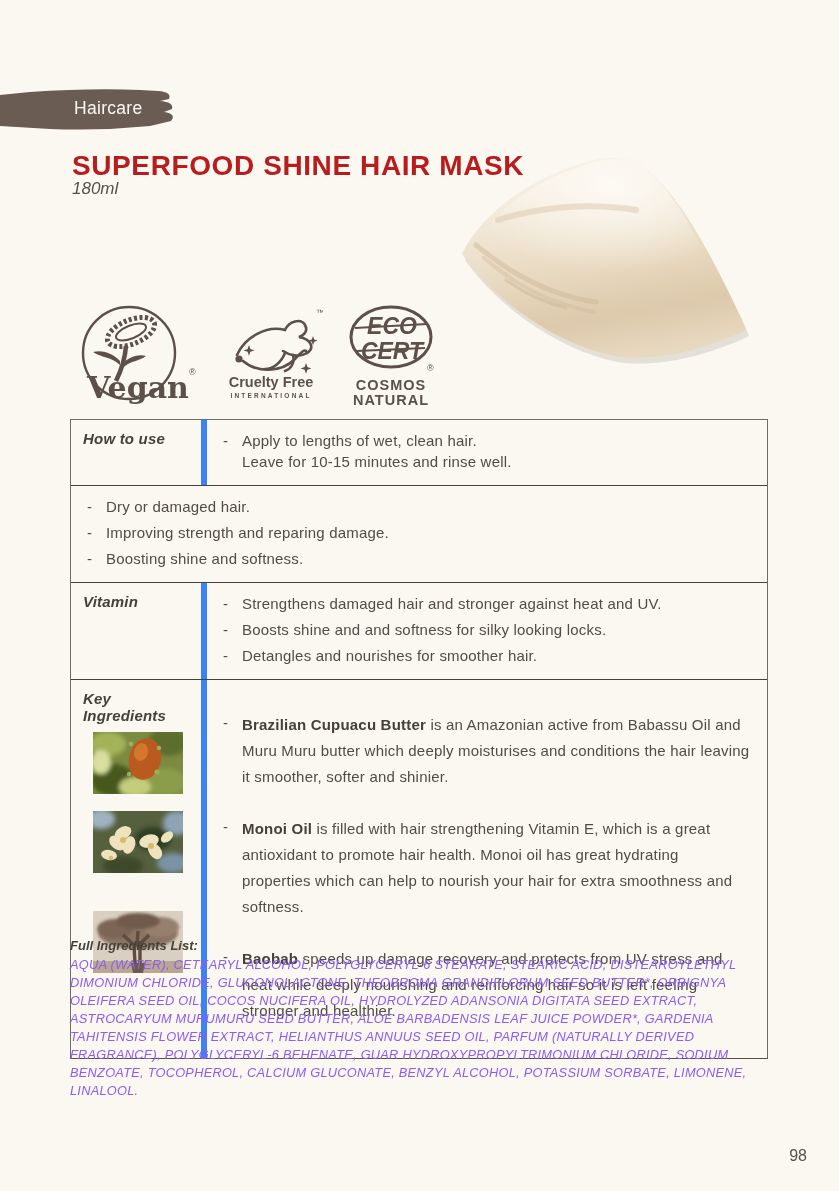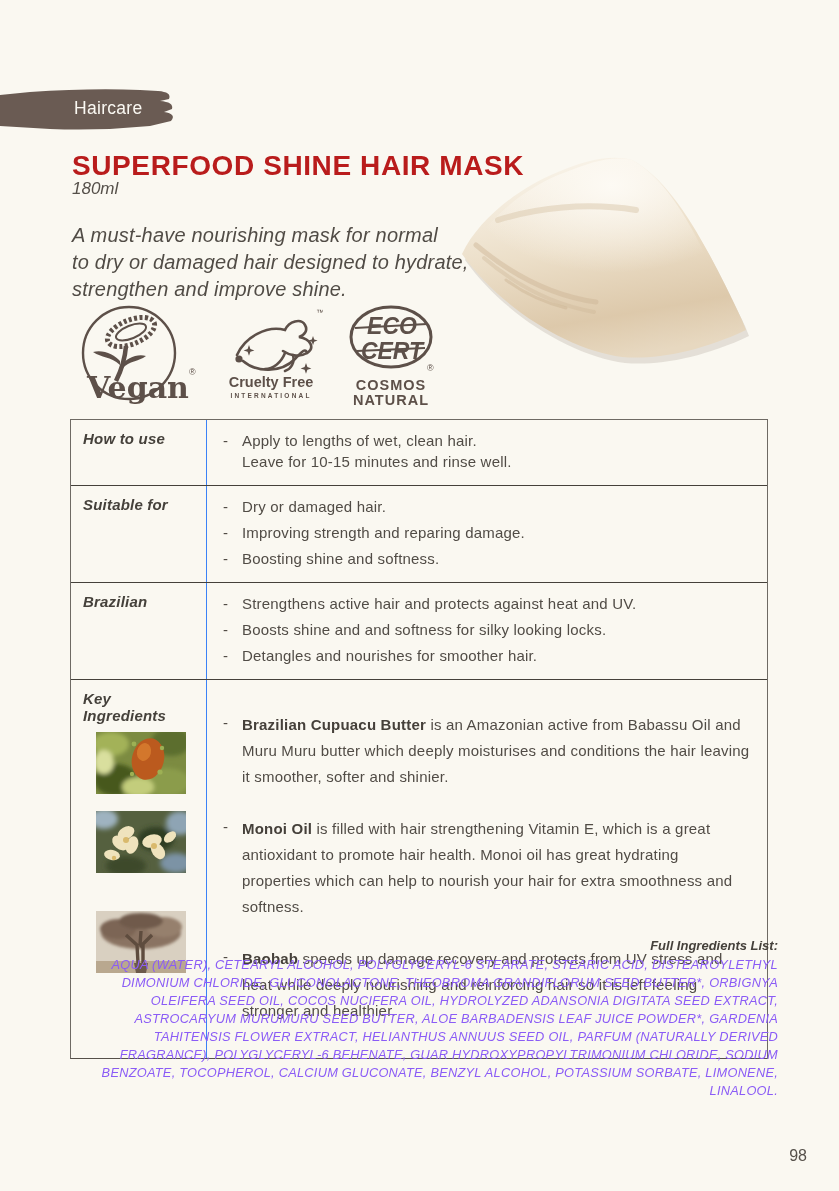--- a/index.html
+++ b/index.html
@@ -47,21 +47,21 @@
   
   .info-table {
     position:absolute; left:70px; top:419px; width:698px;
     border:1px solid #6e6a64; border-bottom:1px solid #55504a;
     font-size:15px;
   }
   .t-row { display:flex; border-bottom:1px solid #45413b; }
   .t-row:last-child { border-bottom:none; }
   .t-labelcol {
     width:136px; flex:0 0 136px;
-    border-right:1px solid #3b82f6;
+    border-right:6px solid #3b82f6;
     padding:10px 8px 10px 12px;
   }
   .t-label {
     font-style:italic; font-weight:700; font-size:15px; color:#45413b;
     letter-spacing:0.2px;
   }
   .t-content { flex:1; padding:10px 16px 8px 16px; }
   .row-howto    { min-height:58px; }
   .row-suitable { min-height:83px; }
   .row-benefits { min-height:76px; }
@@ -76,21 +76,21 @@
   .bullet.ing .btext { line-height:26px; white-space:normal; }
   .bullet.ing b { color:#45403a; }
 
   .ing-photos { display:flex; flex-direction:column; align-items:center; }
   .ing-photo { display:block; width:90px; height:62px; }
   .ing-photo.p1 { margin-top:8px; }
   .ing-photo.p2 { margin-top:17px; }
   .ing-photo.p3 { margin-top:38px; }
 
   
-  .full-ing { position:absolute; left:70px; top:938px; width:708px;text-align:right; }
+  .full-ing { position:absolute; left:70px; top:938px; width:708px; }
   .full-ing-label {
     font-style:italic; font-weight:700; font-size:13px; color:#45413b; margin-bottom:3px;
   }
   .full-ing-text {
     font-size:12.8px; line-height:18px; color:#8b5cf6; letter-spacing:0.25px;font-style:italic;
   }
 
   
   .page-num { position:absolute; right:32px; bottom:26px; font-size:16px; color:#55504a; }
 </style>
@@ -124,23 +124,20 @@
     <path d="M186,10 C228,32 262,98 296,170 L300,180 C254,202 208,210 176,207 C124,200 56,160 16,104 C32,70 72,38 112,22 C138,11 164,4 186,10 Z" fill="url(#creamGrad)"></path>
     <path d="M186,10 C220,28 248,78 268,124 C230,140 196,146 168,142 C120,135 70,110 40,78 C62,52 92,32 120,22 C142,13 166,5 186,10 Z" fill="url(#creamHi)"></path>
     <path d="M30,95 C60,120 100,145 150,152" fill="none" stroke="#cbb494" stroke-width="5" opacity="0.45" stroke-linecap="round"></path>
     <path d="M38,108 C66,132 104,154 148,162" fill="none" stroke="#cbb494" stroke-width="4" opacity="0.35" stroke-linecap="round"></path>
     <path d="M52,70 C90,58 140,52 190,60" fill="none" stroke="#d9c7ab" stroke-width="6" opacity="0.5" stroke-linecap="round"></path>
     <path d="M60,130 C76,142 96,152 120,158" fill="none" stroke="#c2a987" stroke-width="3" opacity="0.35" stroke-linecap="round"></path>
   </svg>
 
   <h1 class="title">SUPERFOOD SHINE HAIR MASK</h1>
   <div class="size">180ml</div>
-  <p class="desc">A must-have nourishing mask for normal
-to dry or damaged hair designed to hydrate,
-strengthen and improve shine.</p>
 
   <div class="certs">
 
     <svg width="122" height="102" viewBox="0 0 122 102">
       <g stroke="#5d5049" fill="none" stroke-width="2.4">
         <circle cx="53" cy="50" r="46"></circle>
         <ellipse cx="55" cy="29" rx="25" ry="12" transform="rotate(-22 55 29)" stroke-dasharray="3 2.4" stroke-width="5"></ellipse>
         <ellipse cx="55" cy="29" rx="16" ry="6.5" transform="rotate(-22 55 29)" stroke-width="2"></ellipse>
         <path d="M50,43 C49,56 46,66 40,78" stroke-width="4.5"></path>
       </g>
@@ -187,47 +184,44 @@
       <div class="t-content">
         <div class="bullet">
           <span class="dash">-</span>
           <span class="btext">Apply to lengths of wet, clean hair.
 Leave for 10-15 minutes and rinse well.</span>
         </div>
       </div>
     </div>
 
     <div class="t-row row-suitable">
-      <div class="t-labelcol">
-        <div class="t-label">Suitable for</div>
-      </div>
       <div class="t-content">
         <div class="bullet">
           <span class="dash">-</span>
           <span class="btext">Dry or damaged hair.</span>
         </div>
         <div class="bullet">
           <span class="dash">-</span>
           <span class="btext">Improving strength and reparing damage.</span>
         </div>
         <div class="bullet">
           <span class="dash">-</span>
           <span class="btext">Boosting shine and softness.</span>
         </div>
       </div>
     </div>
 
     <div class="t-row row-benefits">
       <div class="t-labelcol">
-        <div class="t-label">Brazilian</div>
+        <div class="t-label">Vitamin</div>
       </div>
       <div class="t-content">
         <div class="bullet">
           <span class="dash">-</span>
-          <span class="btext">Strengthens active hair and protects against heat and UV.</span>
+          <span class="btext">Strengthens damaged hair and stronger against heat and UV.</span>
         </div>
         <div class="bullet">
           <span class="dash">-</span>
           <span class="btext">Boosts shine and and softness for silky looking locks.</span>
         </div>
         <div class="bullet">
           <span class="dash">-</span>
           <span class="btext">Detangles and nourishes for smoother hair.</span>
         </div>
       </div>

